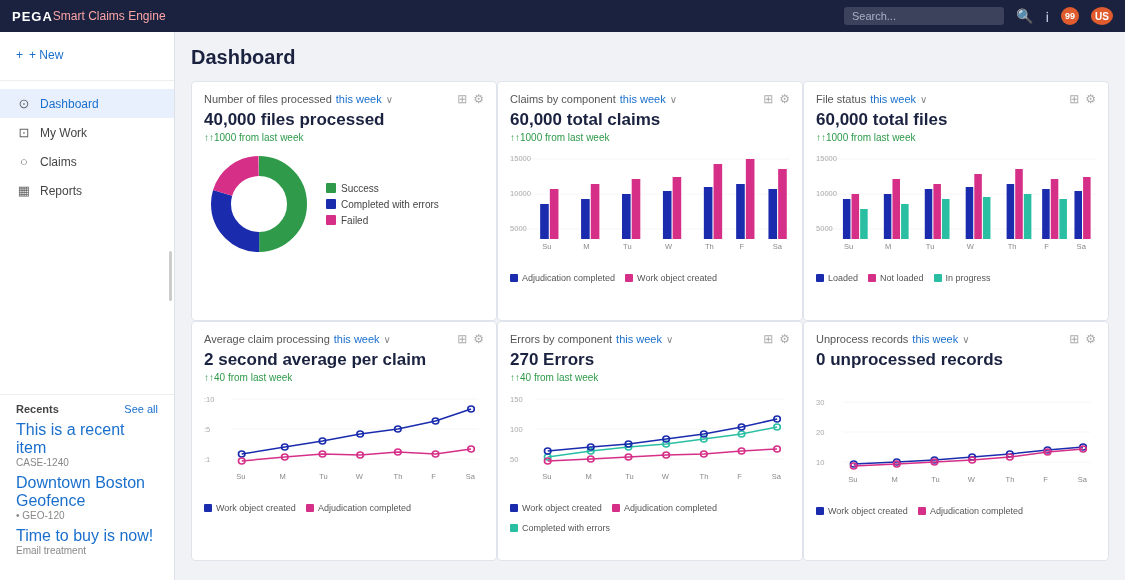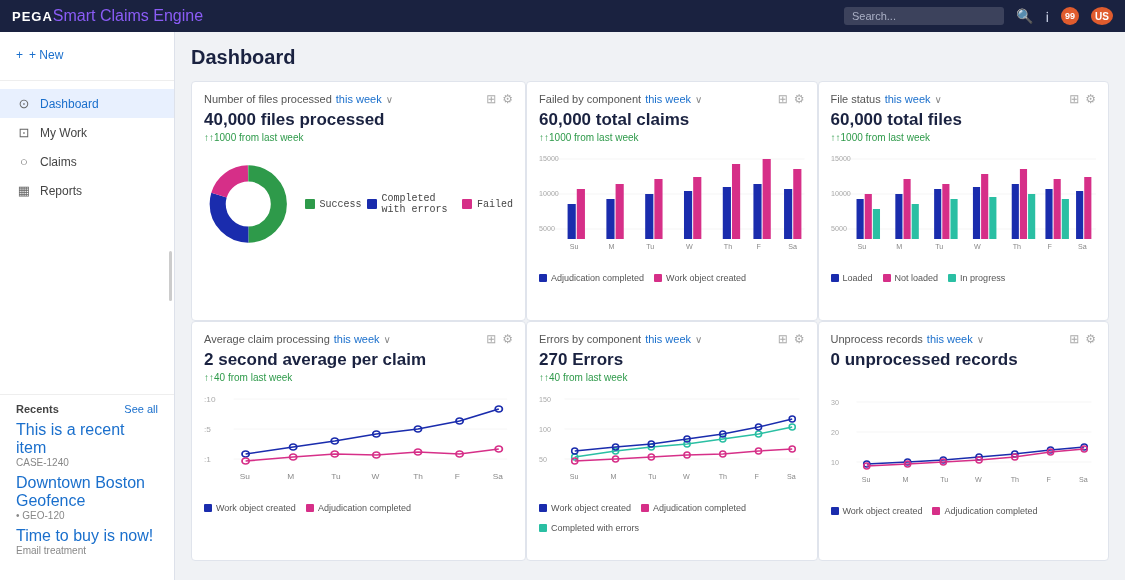--- a/index.html
+++ b/index.html
@@ -9,21 +9,21 @@
     .header {
       background: #1a2240;
       height: 32px;
       display: flex;
       align-items: center;
       padding: 0 12px;
       justify-content: space-between;
     }
     .header-left { display: flex; align-items: center; }
     .pega-logo { color: #fff; font-weight: bold; font-size: 13px; letter-spacing: 1px; }
-    .app-title { color: #8b5cf6; font-size: 16px; }
+    .app-title { color: #fca5a5; font-size: 12px; }
     .header-right { display: flex; align-items: center; gap: 12px; }
     .search-box {
       background: rgba(255,255,255,0.15);
       border: none;
       border-radius: 3px;
       padding: 3px 8px;
       color: #ccd3e8;
       font-size: 11px;
       width: 160px;
     }
@@ -108,21 +108,21 @@
     .card-title-row { display: flex; align-items: center; gap: 4px; flex: 1; }
     .card-title { font-size: 11px; color: #555; }
     .card-period { color: #1a6fcc; font-size: 11px; }
     .card-actions { display: flex; gap: 6px; align-items: center; }
     .card-metric { font-size: 17px; font-weight: bold; color: #1a2240; margin: 4px 0 2px; }
     .card-delta { font-size: 10px; color: #2e9a4a; margin-bottom: 6px; }
     .card-delta.up::before { content: '↑'; }
 
     
     .donut-container { display: flex; align-items: center; gap: 12px; margin-top: 4px; }
-    .donut-legend { display: flex; flex-direction: row; gap: 5px; font-family: Liberation Mono, monospace; }
+    .donut-legend { display: flex; flex-direction: column; gap: 5px; }
     .legend-item { display: flex; align-items: center; gap: 5px; font-size: 10px; color: #444; }
     .legend-dot { width: 10px; height: 10px; border-radius: 1px; flex-shrink: 0; }
 
     
     .bar-chart-area { position: relative; height: 120px; margin-top: 4px; }
     .chart-legend { display: flex; gap: 10px; margin-top: 4px; flex-wrap: wrap; }
     .chart-legend-item { display: flex; align-items: center; gap: 4px; font-size: 9px; color: #555; }
     .chart-legend-dot { width: 8px; height: 8px; border-radius: 1px; flex-shrink: 0; }
 
     
@@ -240,21 +240,21 @@
               <div class="legend-dot" style="background:#d62f88;"></div>
               <span>Failed</span>
             </div>
           </div>
         </div>
       </div>
 
       <div class="card">
         <div class="card-header">
           <div class="card-title-row">
-            <span class="card-title">Failed by component</span>
+            <span class="card-title">Claims by component</span>
             <span class="card-period">this week</span>
             <span class="chevron-icon">∨</span>
           </div>
           <div class="card-actions">
             <span class="grid-icon">⊞</span>
             <span class="grid-icon">⚙</span>
           </div>
         </div>
         <div class="card-metric">60,000 total claims</div>
         <div class="card-delta up" style="color:#2e9a4a;font-size:10px;">↑1000  from last week</div>

